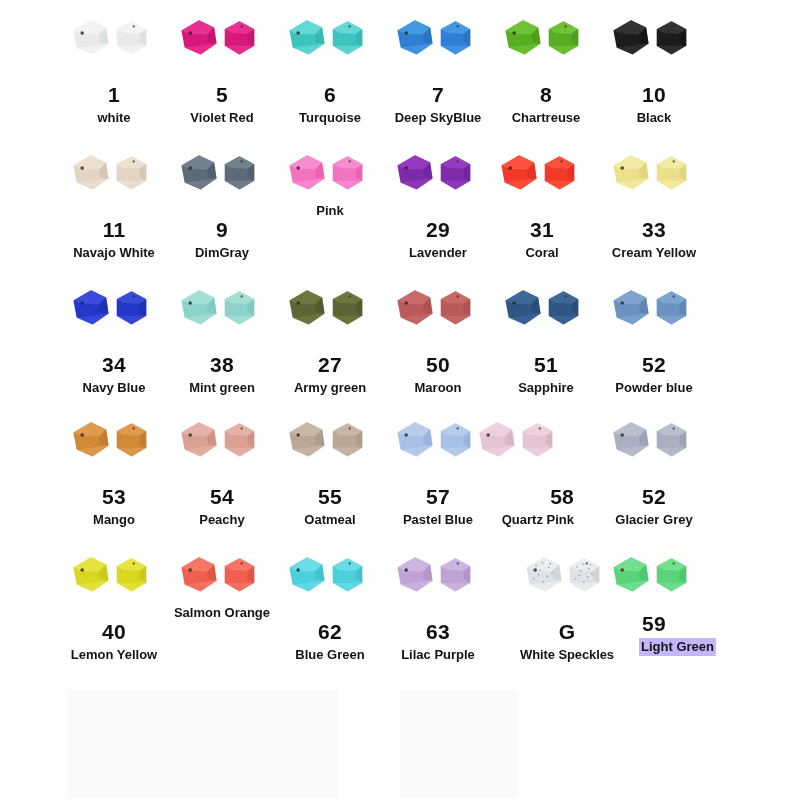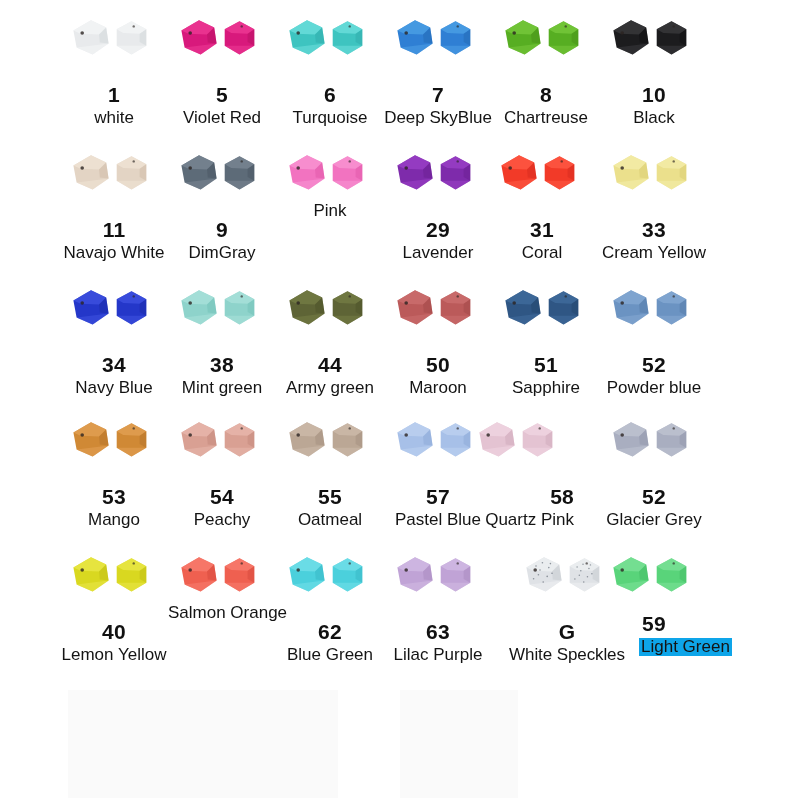--- a/index.html
+++ b/index.html
@@ -60,35 +60,35 @@
   .swatch-number {
     font-size: 21px;
     font-weight: 700;
     color: #111111;
     line-height: 26px;
     margin-top: 16px;
     letter-spacing: 0.2px;
   }
 
   .swatch-name {
-    font-size: 17px;
-    font-weight: 400;
+    font-size: 13px;
+    font-weight: 700;
     color: #141414;
     line-height: 18px;
     margin-top: 1px;
     white-space: nowrap;
   }
 
   
   .row-last .swatch-cell.cell-4 .swatch-name { letter-spacing: -0.1px; }
   .row-last .cell-4 { width: 150px; }
   .row-last .cell-5 { z-index: 5; }
   .row-last .cell-5 .swatch-number { margin-top: 8px; }
   .row-last .cell-5 .swatch-name {
-    background: #0ea5e9;
+    background: #c4b5fd;
     display: inline-block;
     padding: 0 2px;
     margin-left: 39px;
   }
 
   
   .placeholder-block {
     position: absolute;
     background: #fafafa;
   }
@@ -451,21 +451,21 @@
           <div class="bead right">
             <svg viewBox="0 0 100 100">
               <polygon points="50,6 90,28 90,72 50,96 10,72 10,28" fill="#5e6436"></polygon>
               <polygon points="50,6 90,28 72,40 28,38 10,28" fill="#767d46" opacity="0.75"></polygon>
               <polygon points="10,72 90,72 50,96" fill="#767d46" opacity="0.55"></polygon>
               <polygon points="72,40 90,28 90,72 72,62" fill="#4b5029" opacity="0.45"></polygon>
               <circle cx="56" cy="20" r="3.2" fill="#2a2320" opacity="0.65"></circle>
             </svg>
           </div>
         </div>
-        <div class="swatch-number">44</div>
+        <div class="swatch-number">27</div>
         <div class="swatch-name">Army green</div>
       </div>
       <div class="swatch-cell cell-3" style="left: 384px;">
         <div class="bead-pair">
           <div class="bead left">
             <svg viewBox="0 0 100 100">
               <polygon points="50,8 88,26 94,66 54,94 14,76 6,34" fill="#bb5a5a"></polygon>
               <polygon points="50,8 88,26 70,44 24,42 6,34" fill="#cc7070" opacity="0.75"></polygon>
               <polygon points="14,76 94,66 54,94" fill="#cc7070" opacity="0.55"></polygon>
               <polygon points="70,44 88,26 94,66 72,64" fill="#a04747" opacity="0.45"></polygon>

